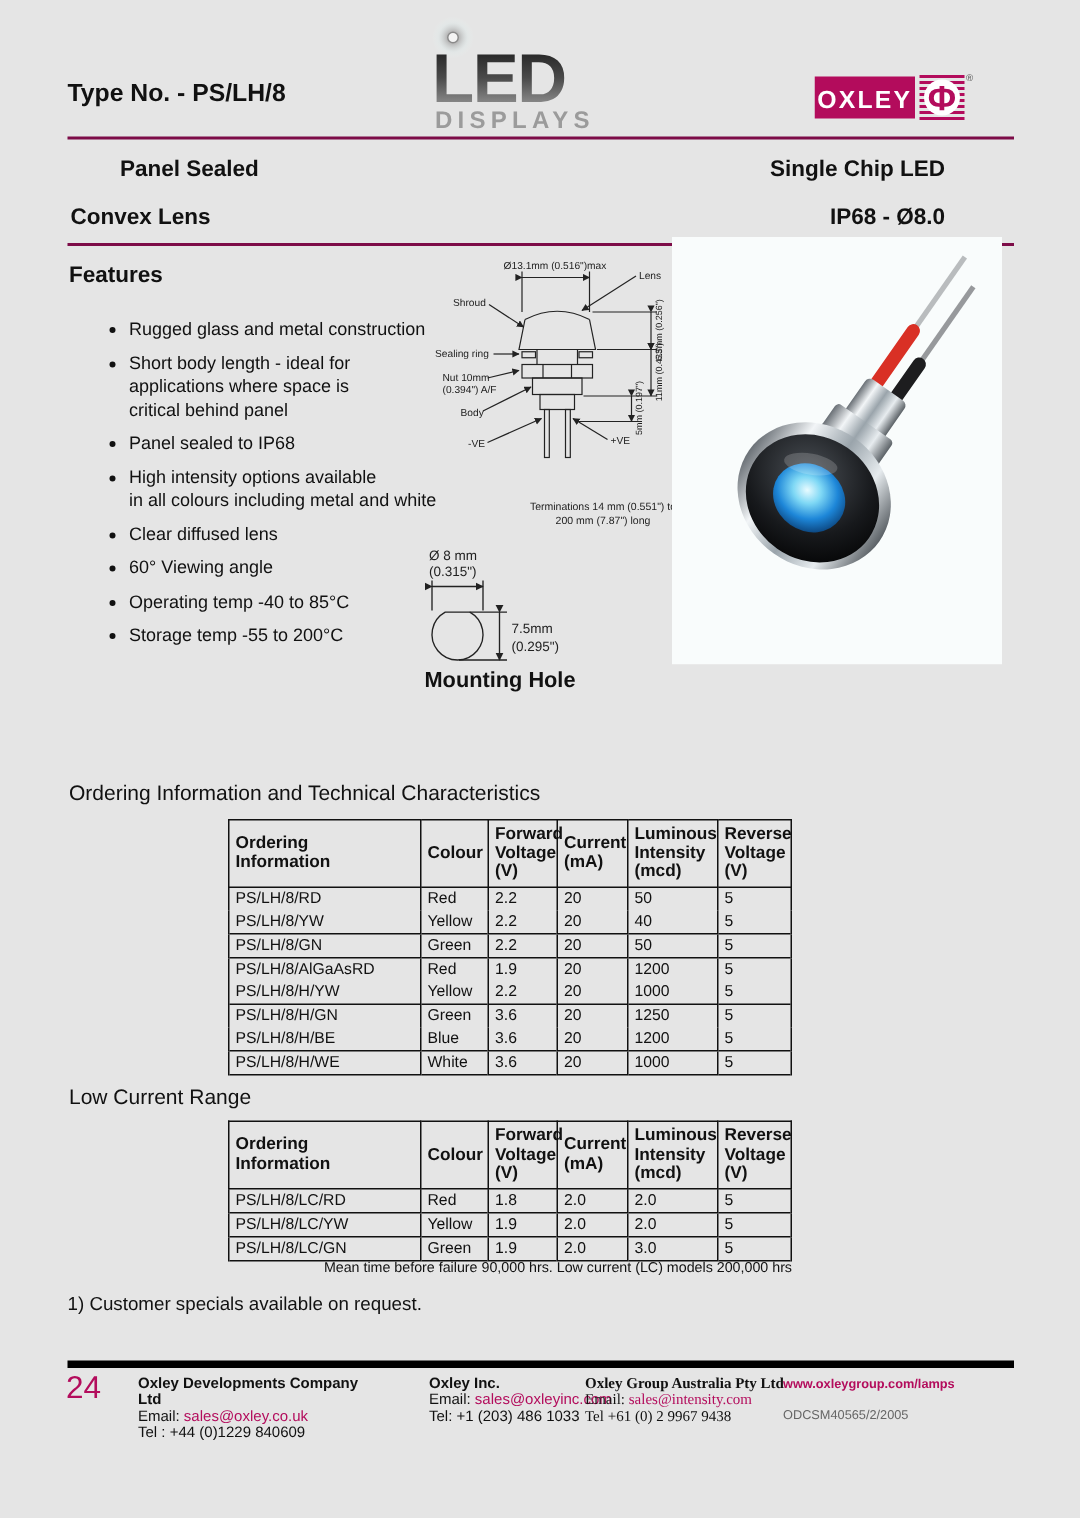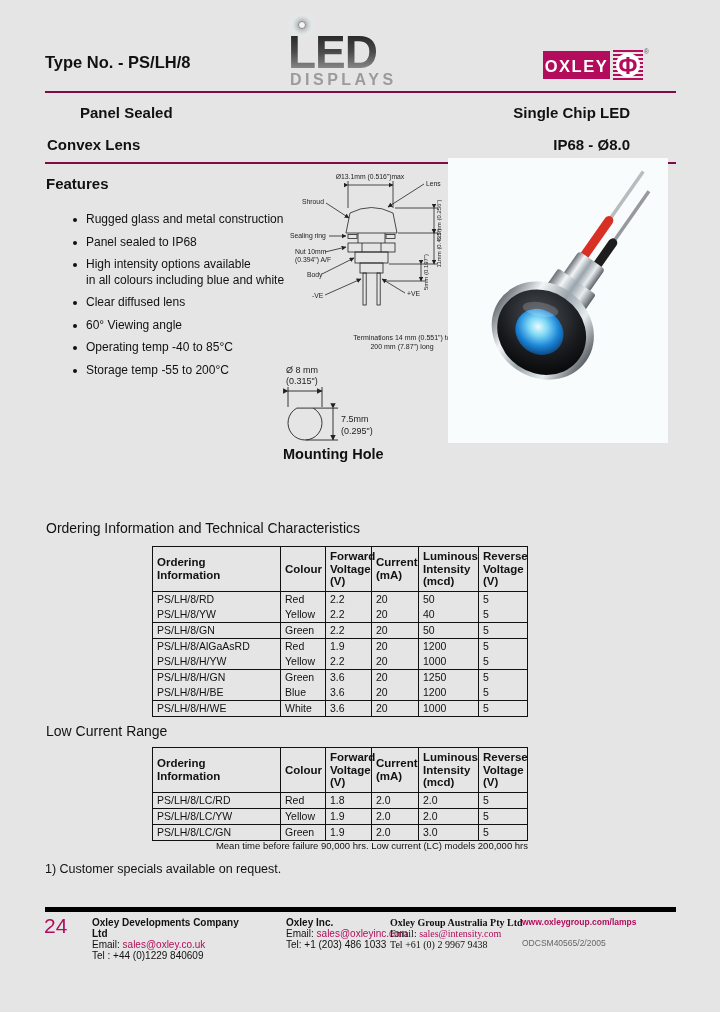--- a/index.html
+++ b/index.html
@@ -77,23 +77,26 @@
   <div class="abs title-sm" style="left:47px;top:104px;margin-left:33px;">Panel Sealed</div>
   <div class="abs title-sm" style="right:90px;top:104px;">Single Chip LED</div>
   <div class="abs title-sm" style="left:47px;top:136px;">Convex Lens</div>
   <div class="abs title-sm" style="right:90px;top:136px;">IP68 - Ø8.0</div>
 
   <div class="abs rule" style="left:45px;top:162px;width:631px;"></div>
 
   <div class="abs title-sm" style="left:46px;top:175px;">Features</div>
   <ul class="abs features-list" style="left:58px;top:200px;">
     <li>Rugged glass and metal construction</li>
+    <li>Short body length - ideal for
+applications where space is
+critical behind panel</li>
     <li>Panel sealed to IP68</li>
     <li>High intensity options available
-in all colours including blue and white</li>
+in all colours including metal and white</li>
     <li>Clear diffused lens</li>
     <li>60° Viewing angle</li>
     <li>Operating temp -40 to 85°C</li>
     <li>Storage temp -55 to 200°C</li>
   </ul>
 
   <svg class="abs" style="left:288px;top:168px;" width="200" height="200" viewBox="0 0 200 200">
     <defs>
       <marker id="arr" markerWidth="7" markerHeight="7" refX="5.5" refY="3" orient="auto">
         <path d="M0,0 L6,3 L0,6 Z" fill="#222"></path>

